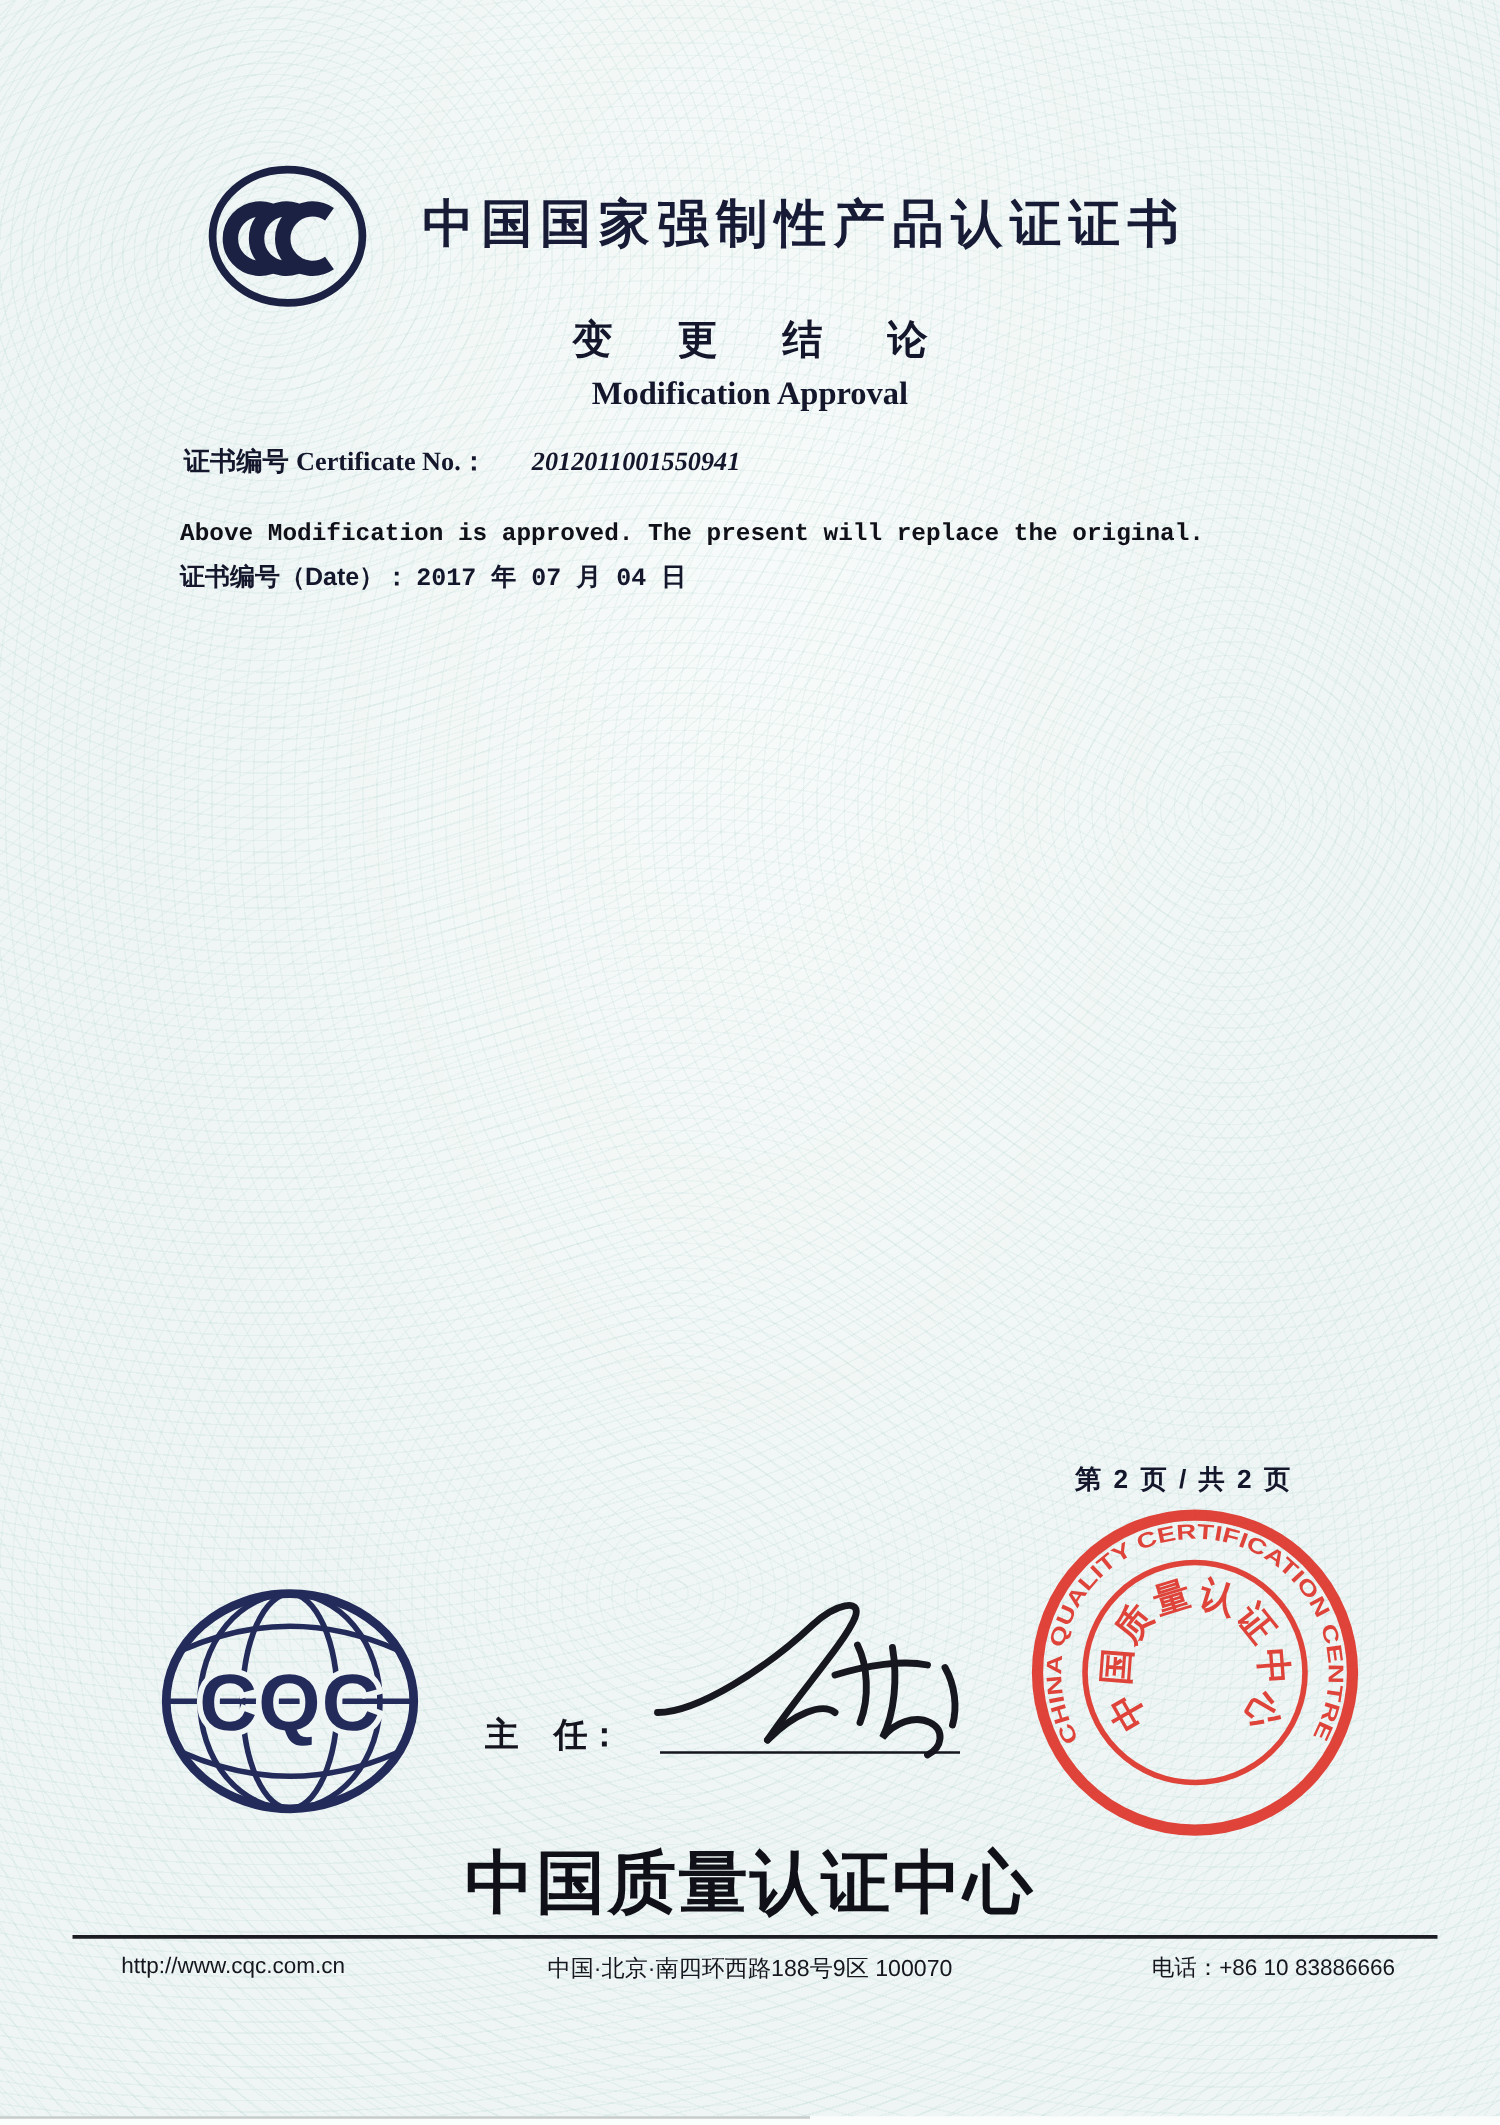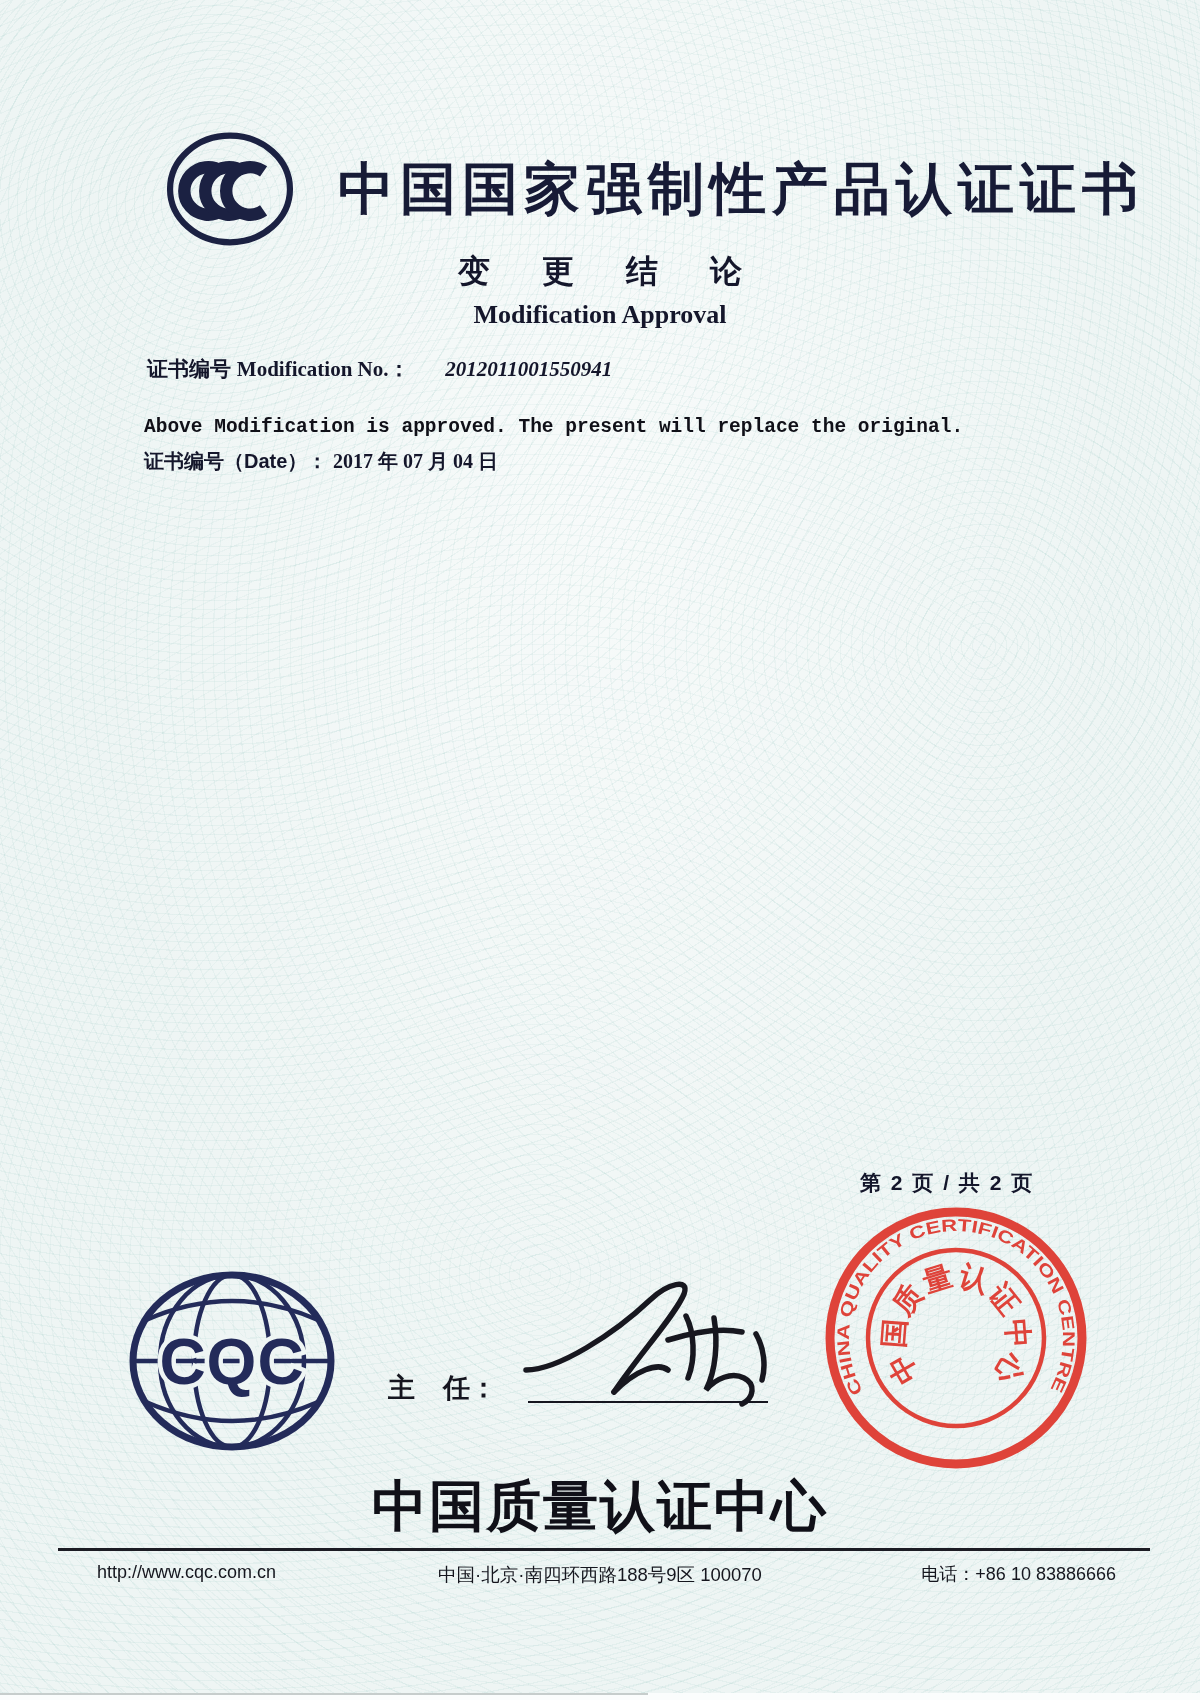--- a/index.html
+++ b/index.html
@@ -13,21 +13,21 @@
       repeating-radial-gradient(circle at 18% 12%, rgba(125,185,178,.10) 0 1.2px, rgba(255,255,255,0) 1.2px 9px),
       repeating-radial-gradient(circle at 82% 38%, rgba(125,185,178,.09) 0 1.2px, rgba(255,255,255,0) 1.2px 11px),
       repeating-radial-gradient(circle at 45% 75%, rgba(125,185,178,.08) 0 1.2px, rgba(255,255,255,0) 1.2px 10px),
       radial-gradient(ellipse at 50% 28%, rgba(255,255,255,.55), rgba(255,255,255,0) 62%);
     font-family:"Liberation Sans", sans-serif;
     color:#14162b;
   }
   .abs{position:absolute;}
   .main-title{
     left:338px;top:152px;
-    font-size:56px;font-weight:bold;letter-spacing:6px;
+    font-size:41px;font-weight:bold;letter-spacing:6px;
     color:#171b36;white-space:nowrap;
   }
   .sub-cn{
     left:0;right:0;top:250px;
     display:flex;justify-content:center;gap:52px;
     font-size:32px;font-weight:bold;color:#14162b;
   }
   .sub-en{
     left:0;right:0;top:300px;text-align:center;
     font-family:Liberation Serif, serif;
@@ -35,21 +35,21 @@
   }
   .line-cert{left:147px;top:355px;font-size:21px;font-weight:bold;white-space:nowrap;}
   .line-cert .en{font-family:"Liberation Serif", serif;}
   .line-cert .val{font-family:"Liberation Serif", serif;margin-left:30px;font-weight:bold;font-style:italic;}
   .line-approve{
     left:144px;top:416px;
     font-family:Liberation Mono, monospace;
     font-size:19.5px;font-weight:bold;color:#101018;white-space:nowrap;
   }
   .line-date{left:144px;top:448px;font-size:20px;font-weight:bold;white-space:nowrap;}
-  .line-date .val{font-family:Liberation Serif, serif;}
+  .line-date .val{font-family:Liberation Mono, monospace;}
   .pagination{
     left:860px;top:1169px;
     font-size:21px;font-weight:bold;letter-spacing:2px;
     color:#14162b;white-space:nowrap;
   }
   .director{
     left:388px;top:1370px;
     font-size:27px;font-weight:bold;color:#15151f;white-space:nowrap;
   }
   .director .gap{display:inline-block;width:28px;}
@@ -84,21 +84,21 @@
   <div class="abs sub-cn">
     <span>变</span>
     <span>更</span>
     <span>结</span>
     <span>论</span>
   </div>
   <div class="abs sub-en">Modification Approval</div>
 
   <div class="abs line-cert">
     <span class="cn">证书编号</span>
-    <span class="en">Modification No.：</span>
+    <span class="en">Certificate No.：</span>
     <span class="val">2012011001550941</span>
   </div>
 
   <div class="abs line-approve">Above Modification is approved. The present will replace the original.</div>
 
   <div class="abs line-date">
     <span>证书编号（Date）：</span>
     <span class="val">2017 年 07 月 04 日</span>
   </div>
 

